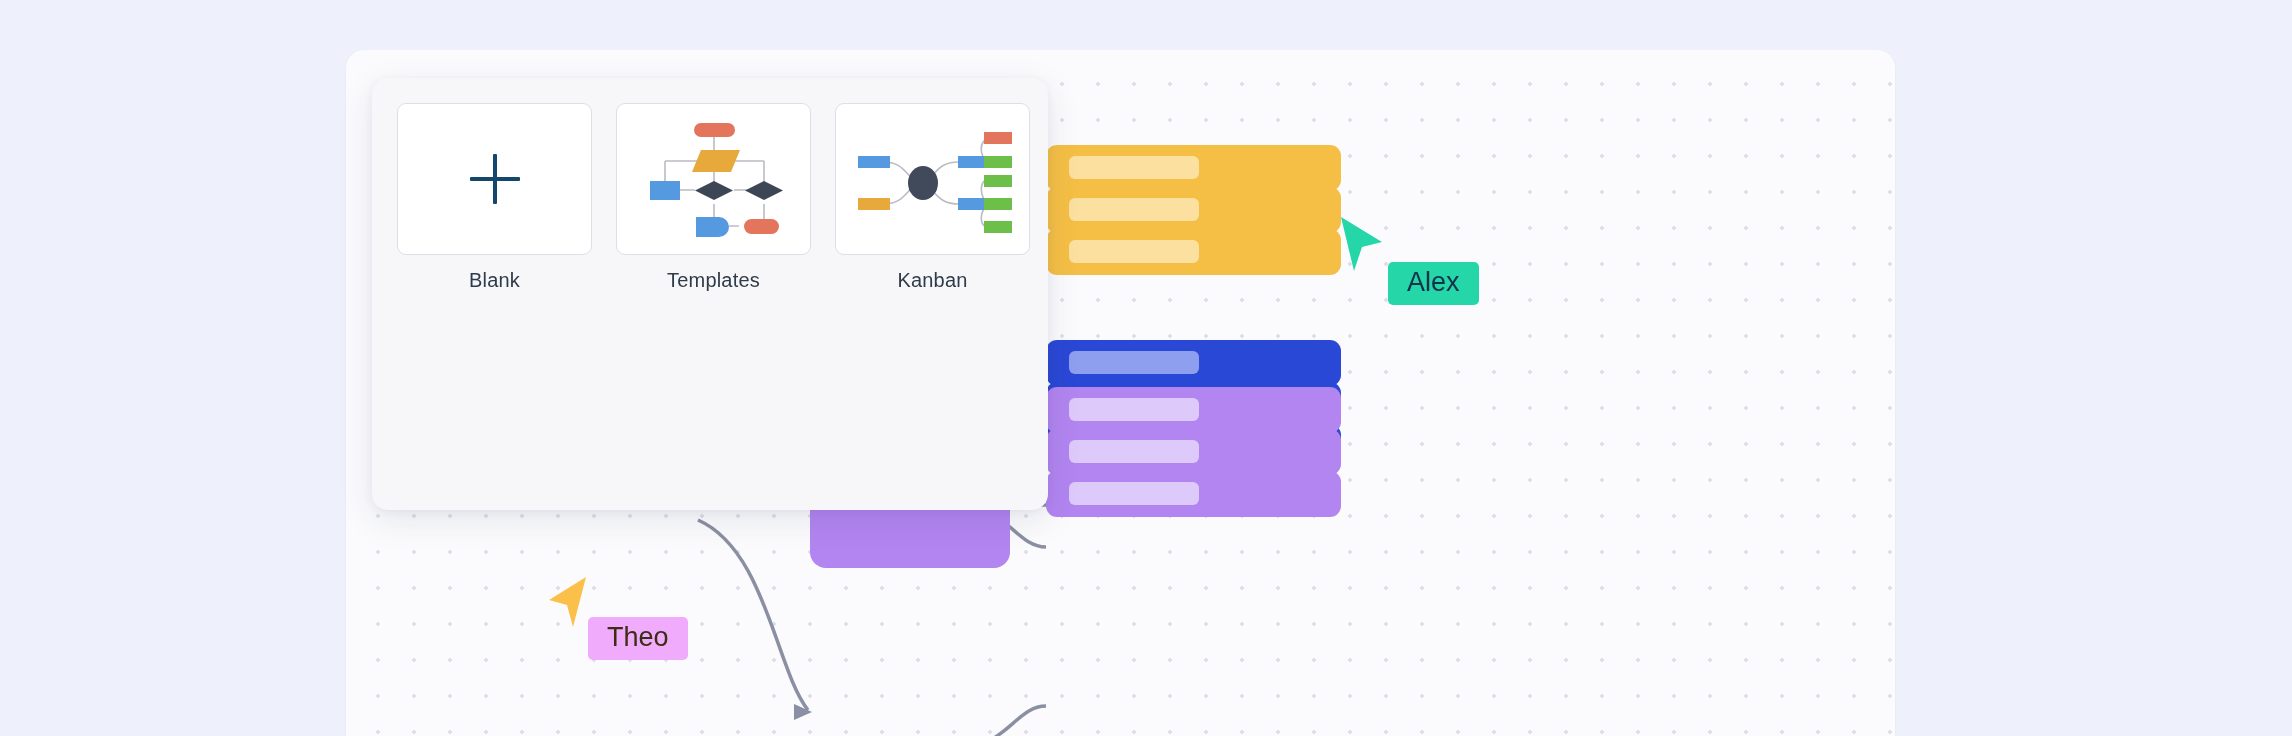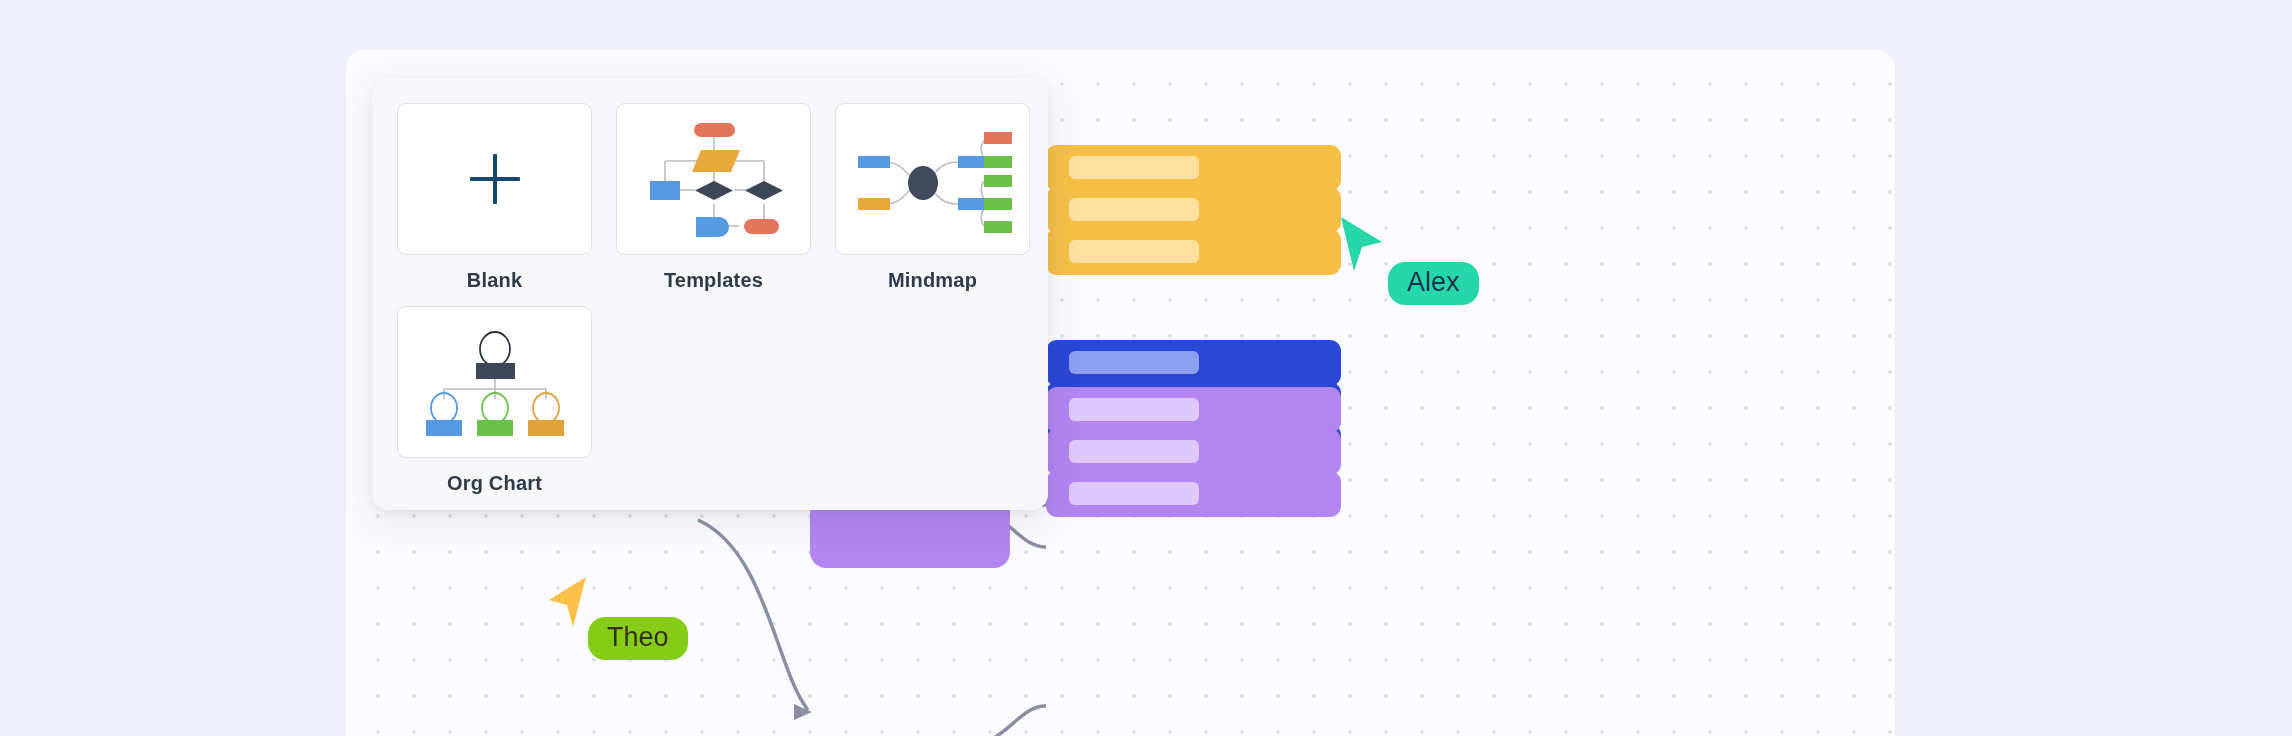--- a/index.html
+++ b/index.html
@@ -90,21 +90,20 @@
   }
   .panel-grid {
     position: absolute;
     left: 25px;
     top: 25px;
     display: grid;
     grid-template-columns: repeat(3, 195px);
     grid-template-rows: repeat(2, 203px);
     column-gap: 24px;
     row-gap: 0px;
-    font-weight: bold;
   }
   .tpl { width: 195px; display: flex; flex-direction: column; align-items: center; cursor: pointer; }
   .tpl-thumb {
     width: 195px;
     height: 152px;
     background: #ffffff;
     border: 1px solid #dcdfe6;
     border-radius: 9px;
     position: relative;
     overflow: hidden;
@@ -127,21 +126,21 @@
 
   
   .dots-wrap { position:absolute; left:50%; top:50%; transform: translate(-50%,-50%); display:flex; gap:9px; }
   .dot3 { width: 13px; height: 13px; border-radius: 50%; background: #14476b; }
 
   
   .cursor-wrap { position: absolute; }
   .cursor-label {
     position: absolute;
     padding: 7px 19px 9px;
-    border-radius: 17px;
+    border-radius: 5px;
     font-size: 27px;
     line-height: 1;
     color: #1c2b44;
     white-space: nowrap;
   }
 </style>
 </head>
 <body>
 
 <div id="app">
@@ -279,53 +278,35 @@
             <rect x="22" y="94" width="32" height="12" fill="#e8a93c"></rect>
             <rect x="122" y="52" width="34" height="12" fill="#5599e0"></rect>
             <rect x="122" y="94" width="34" height="12" fill="#5599e0"></rect>
             <rect x="148" y="28" width="28" height="12" fill="#e4755d"></rect>
             <rect x="148" y="52" width="28" height="12" fill="#6cc04a"></rect>
             <rect x="148" y="71" width="28" height="12" fill="#6cc04a"></rect>
             <rect x="148" y="94" width="28" height="12" fill="#6cc04a"></rect>
             <rect x="148" y="117" width="28" height="12" fill="#6cc04a"></rect>
           </svg>
         </div>
-        <div class="tpl-label">Mindmap</div>
+        <div class="tpl-label">Kanban</div>
       </div>
 
-      <div class="tpl">
-        <div class="tpl-thumb">
-          <svg width="195" height="152" viewBox="0 0 195 152">
-            <g stroke="#b9bcc4" stroke-width="1.6" fill="none">
-              <path d="M97 72 L97 82 M46 82 L148 82 M46 82 L46 92 M97 82 L97 92 M148 82 L148 92"></path>
-            </g>
-            <ellipse cx="97" cy="42" rx="15" ry="17" fill="none" stroke="#2c3340" stroke-width="1.8"></ellipse>
-            <rect x="78" y="56" width="39" height="16" fill="#3d4654"></rect>
-            <ellipse cx="46" cy="101" rx="13" ry="15" fill="none" stroke="#5599e0" stroke-width="1.8"></ellipse>
-            <rect x="28" y="113" width="36" height="16" fill="#5599e0"></rect>
-            <ellipse cx="97" cy="101" rx="13" ry="15" fill="none" stroke="#6cc04a" stroke-width="1.8"></ellipse>
-            <rect x="79" y="113" width="36" height="16" fill="#6cc04a"></rect>
-            <ellipse cx="148" cy="101" rx="13" ry="15" fill="none" stroke="#e0a33c" stroke-width="1.8"></ellipse>
-            <rect x="130" y="113" width="36" height="16" fill="#e0a33c"></rect>
-          </svg>
-        </div>
-        <div class="tpl-label">Org Chart</div>
-      </div>
 
 
     </div>
   </div>
 
   <div class="cursor-wrap" style="left:1338px; top:215px;">
     <svg width="50" height="62" viewBox="0 0 50 62">
       <path d="M3 2 L44 27 L24 32 L16 56 Z" fill="#24d6a8"></path>
     </svg>
     <div class="cursor-label" style="left:50px; top:47px; background:#24d6a8; color:#12314a;">Alex</div>
   </div>
 
   <div class="cursor-wrap" style="left:546px; top:575px;">
     <svg width="44" height="56" viewBox="0 0 44 56">
       <path d="M40 2 L3 25 L21 30 L27 52 Z" fill="#fbc04a"></path>
     </svg>
-    <div class="cursor-label" style="left:42px; top:42px; background:#84cc16; color:#3a2e12;">Theo</div>
+    <div class="cursor-label" style="left:42px; top:42px; background:#f0abfc; color:#3a2e12;">Theo</div>
   </div>
 
 </div>
 
 </body></html>

